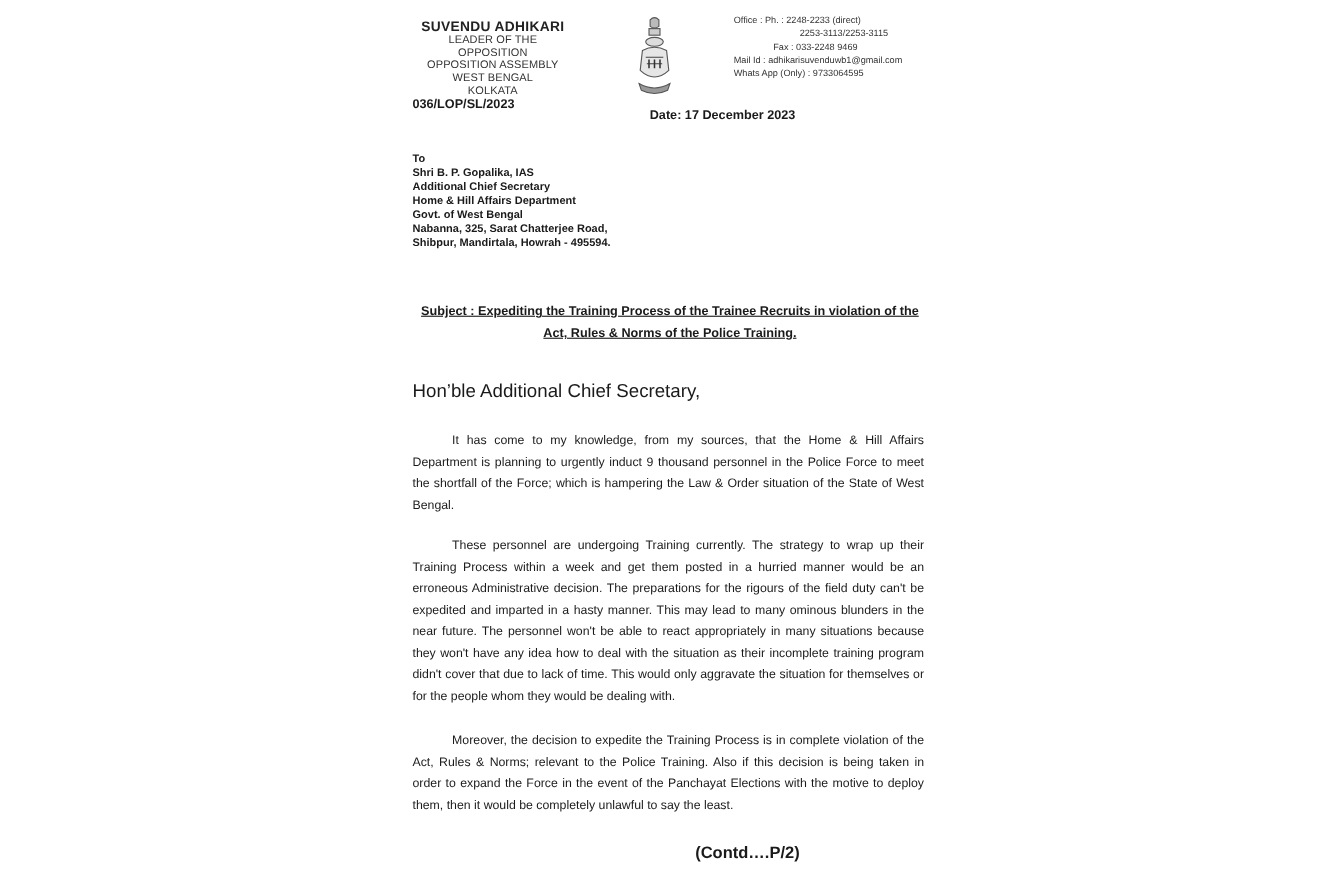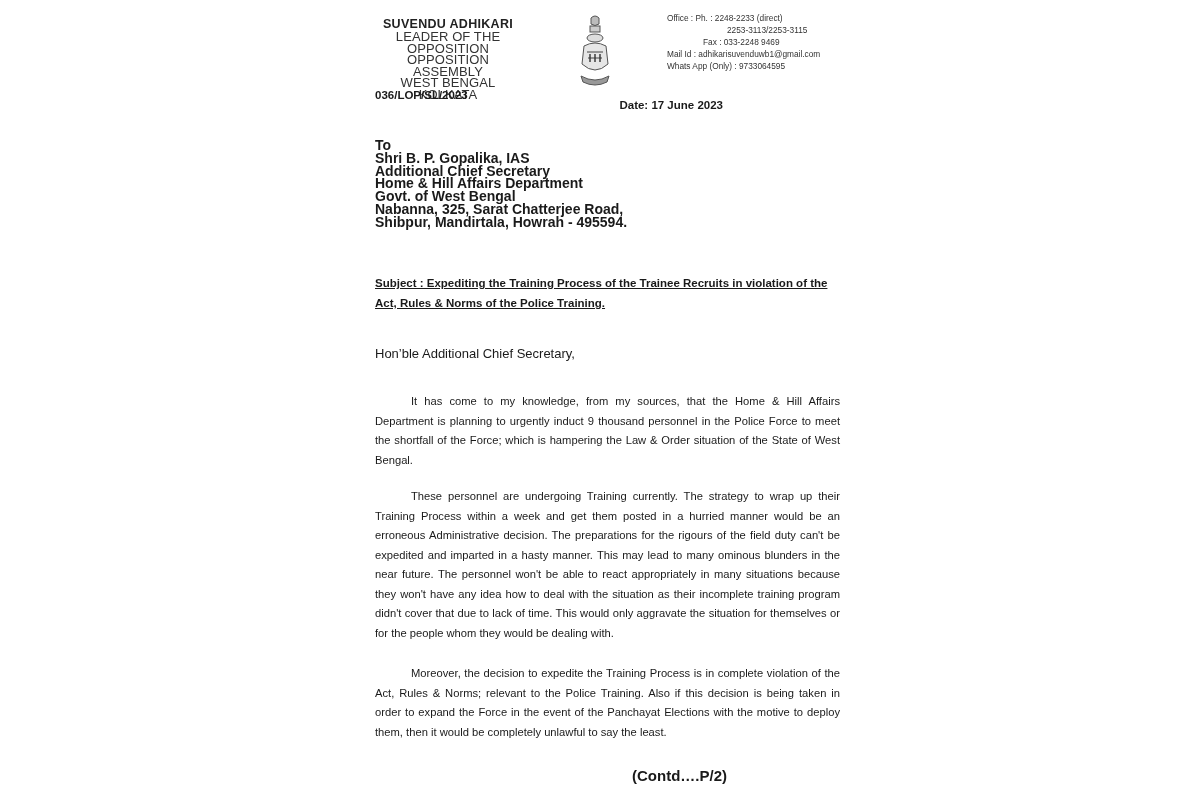--- a/index.html
+++ b/index.html
@@ -5,37 +5,37 @@
   html, body { margin: 0; padding: 0; }
   body {
     width: 1200px; height: 800px; background: #ffffff; position: relative; overflow: hidden;
     color: #1a1a1a; font-family: "Liberation Sans", sans-serif;
   }
   .page { position: absolute; left: 0; top: 0; width: 1084px; height: 800px; text-decoration: underline; }
 
   
   .lh-left { position: absolute; left: 378px; top: 17px; width: 140px; text-align: center; }
   .lh-name { font-weight: bold; font-size: 12.5px; letter-spacing: 0.3px; color: #222; line-height: 14px; }
-  .lh-line { font-size: 13px; color: #333; line-height: 11.5px; letter-spacing: 0.1px; }
+  .lh-line { font-size: 10px; color: #333; line-height: 11.5px; letter-spacing: 0.1px; }
 
   
   .emblem { position: absolute; left: 577px; top: 14px; width: 36px; height: 76px; }
 
   
   .lh-right { position: absolute; left: 667px; top: 12px; font-size: 8.3px; color: #333; line-height: 12px; }
   .lh-right .row { white-space: nowrap; }
   .ref { position: absolute; left: 375px; top: 89px; font-size: 11.5px; font-weight: bold; }
   .date { position: absolute; right: 361px; top: 99px; font-size: 11.5px; font-weight: bold; }
 
-  .addr { position: absolute; left: 375px; top: 139px; font-size: 14px; font-weight: bold; line-height: 12.8px; }
+  .addr { position: absolute; left: 375px; top: 139px; font-size: 10px; font-weight: bold; line-height: 12.8px; }
 
-  .subject { position: absolute; left: 375px; top: 273px; width: 468px; text-align: left; font-size: 11.5px; font-weight: bold; line-height: 20px; }
+  .subject { position: absolute; left: 375px; top: 273px; width: 468px; text-align: center; font-size: 11.5px; font-weight: bold; line-height: 20px; }
   .subject span { text-decoration: underline; }
 
-  .salutation { position: absolute; left: 375px; top: 346px; font-size: 13px; }
+  .salutation { position: absolute; left: 375px; top: 346px; font-size: 17px; }
 
   .para { position: absolute; left: 375px; width: 465px; font-size: 11.2px; line-height: 19.5px; text-align: justify; text-indent: 36px; }
   .p1 { top: 392px; }
   .p2 { top: 487px; }
   .p3 { top: 664px; }
 
   .contd { position: absolute; right: 357px; top: 767px; font-size: 15px; font-weight: bold; }
 </style>
 </head>
 <body>
@@ -64,21 +64,21 @@
 
   <div class="lh-right">
     <div class="row">Office  : Ph. : 2248-2233 (direct)</div>
     <div class="row" style="padding-left:60px">2253-3113/2253-3115</div>
     <div class="row" style="padding-left:36px">Fax : 033-2248 9469</div>
     <div class="row">Mail Id : adhikarisuvenduwb1@gmail.com</div>
     <div class="row">Whats App (Only) : 9733064595</div>
   </div>
 
   <div class="ref">036/LOP/SL/2023</div>
-  <div class="date">Date: 17 June 2023</div>
+  <div class="date">Date: 17 December 2023</div>
 
   <div class="addr">
     <div>To</div>
     <div>Shri B. P. Gopalika, IAS</div>
     <div>Additional Chief Secretary</div>
     <div>Home &amp; Hill Affairs Department</div>
     <div>Govt. of West Bengal</div>
     <div>Nabanna, 325, Sarat Chatterjee Road,</div>
     <div>Shibpur, Mandirtala, Howrah - 495594.</div>
   </div>

